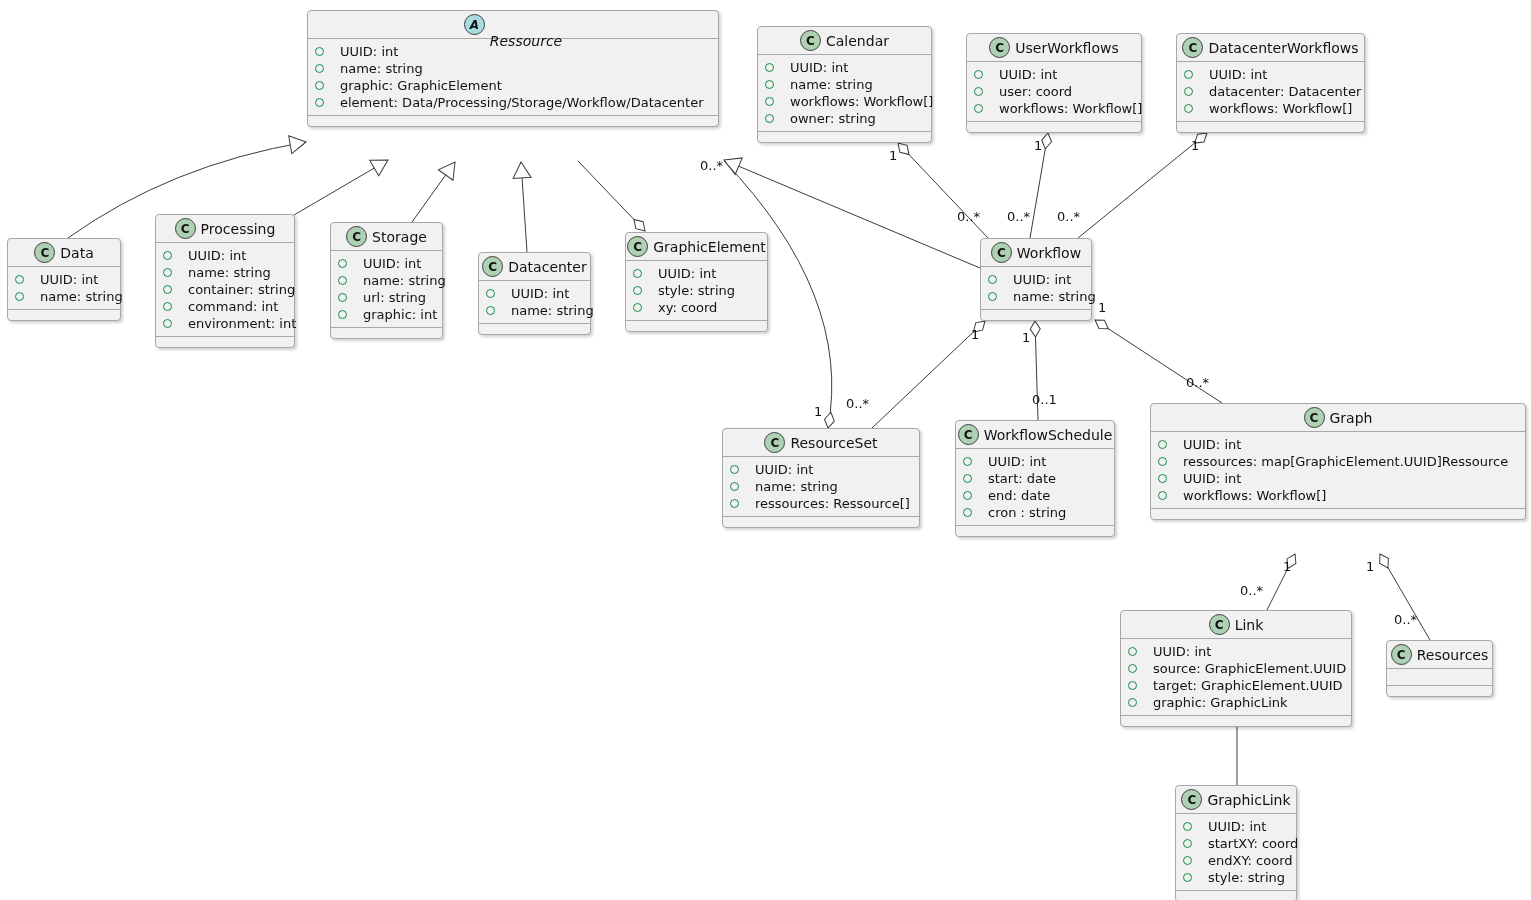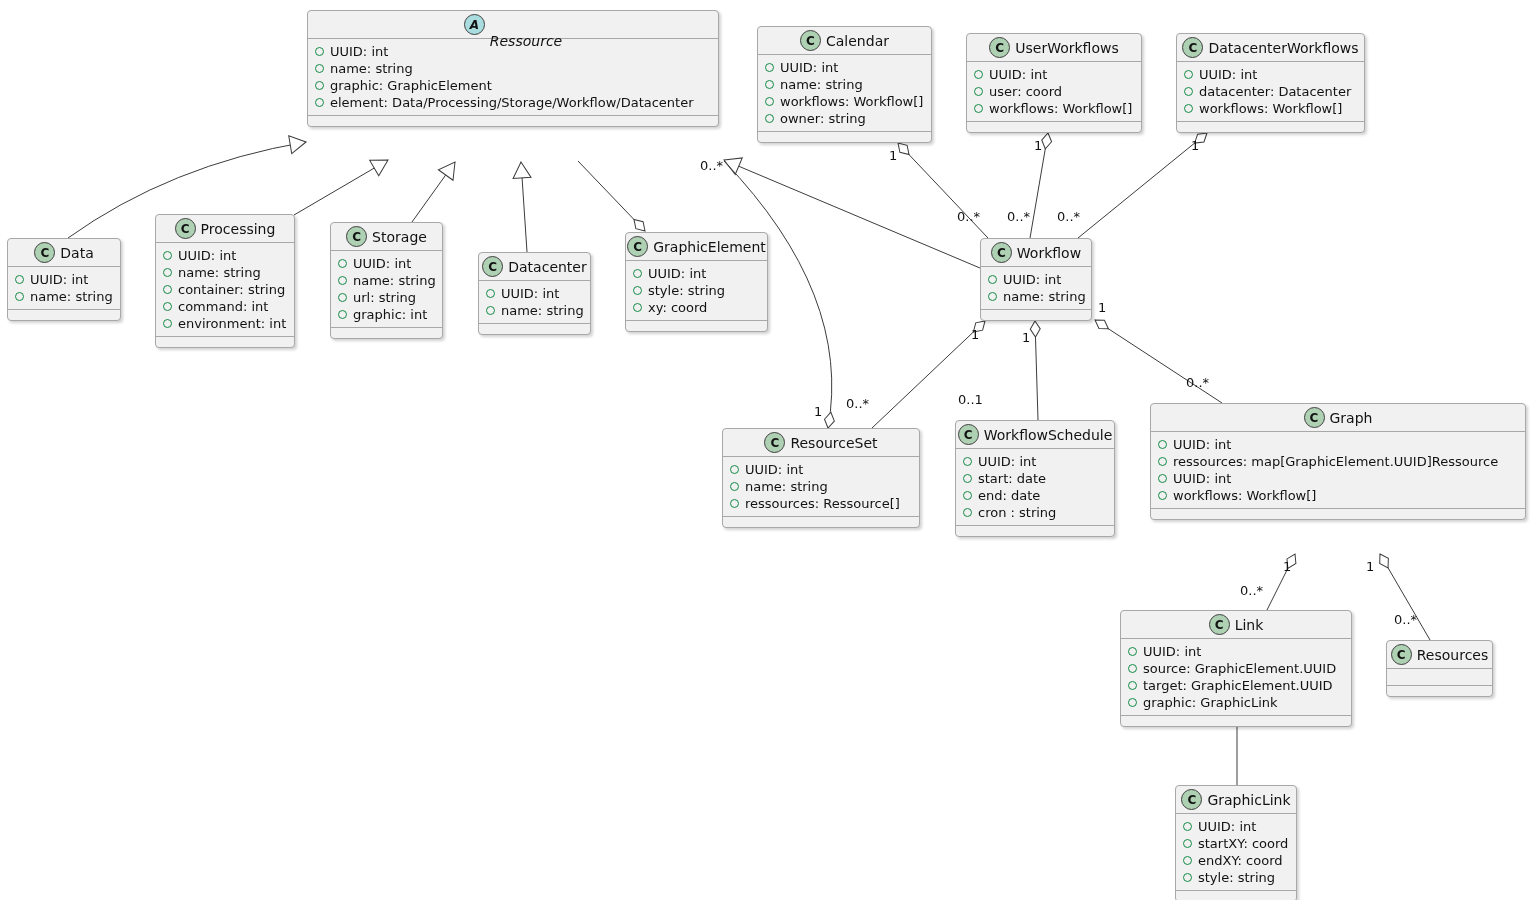--- a/index.html
+++ b/index.html
@@ -13,21 +13,21 @@
   .class-box{position:absolute;background:#f1f1f1;border:1px solid #a8a8a8;border-radius:4px;
              box-shadow:2px 2px 3px rgba(0,0,0,0.18);box-sizing:border-box;}
   .title{height:27px;display:flex;align-items:center;justify-content:center;gap:5px;
          border-bottom:1px solid #a8a8a8;font-size:14px;color:#121212;white-space:nowrap;}
   .title.abstract .cname{font-style:italic;margin-top:32px;}
   .spot{display:inline-flex;align-items:center;justify-content:center;width:19px;height:19px;
         border-radius:50%;font-size:12px;font-weight:bold;color:#121212;flex:0 0 auto;}
   .spot.c{background:#add1b2;border:1px solid #3f3f3f;}
   .spot.a{background:#a9dcdf;border:1px solid #3f3f3f;font-style:italic;}
   .attrs{padding:4px 7px;min-height:8px;}
-  .attr{display:flex;align-items:center;gap:6px;font-size:13px;line-height:17px;
+  .attr{display:flex;align-items:center;gap:16px;font-size:13px;line-height:17px;
         color:#121212;white-space:nowrap;}
   .vis{display:inline-block;width:7px;height:7px;border:1.4px solid #128a46;border-radius:50%;
        flex:0 0 auto;background:transparent;}
   .methods{height:10px;border-top:1px solid #a8a8a8;}
 </style>
 </head>
 <body>
 
 <div class="canvas">
   <svg id="edges" xmlns="http://www.w3.org/2000/svg">
@@ -417,21 +417,21 @@
       <div class="mult" style="left: 957px; top: 209px;">0..*</div>
       <div class="mult" style="left: 1034px; top: 138px;">1</div>
       <div class="mult" style="left: 1007px; top: 209px;">0..*</div>
       <div class="mult" style="left: 1191px; top: 138px;">1</div>
       <div class="mult" style="left: 1057px; top: 209px;">0..*</div>
       <div class="mult" style="left: 700px; top: 158px;">0..*</div>
       <div class="mult" style="left: 814px; top: 404px;">1</div>
       <div class="mult" style="left: 971px; top: 327px;">1</div>
       <div class="mult" style="left: 846px; top: 396px;">0..*</div>
       <div class="mult" style="left: 1022px; top: 330px;">1</div>
-      <div class="mult" style="left: 958px; top: 392px;">0..1</div>
+      <div class="mult" style="left: 1032px; top: 392px;">0..1</div>
       <div class="mult" style="left: 1098px; top: 300px;">1</div>
       <div class="mult" style="left: 1186px; top: 375px;">0..*</div>
       <div class="mult" style="left: 1283px; top: 559px;">1</div>
       <div class="mult" style="left: 1240px; top: 583px;">0..*</div>
       <div class="mult" style="left: 1366px; top: 559px;">1</div>
       <div class="mult" style="left: 1394px; top: 612px;">0..*</div>
     </div>
 </div>
 
 </body></html>

